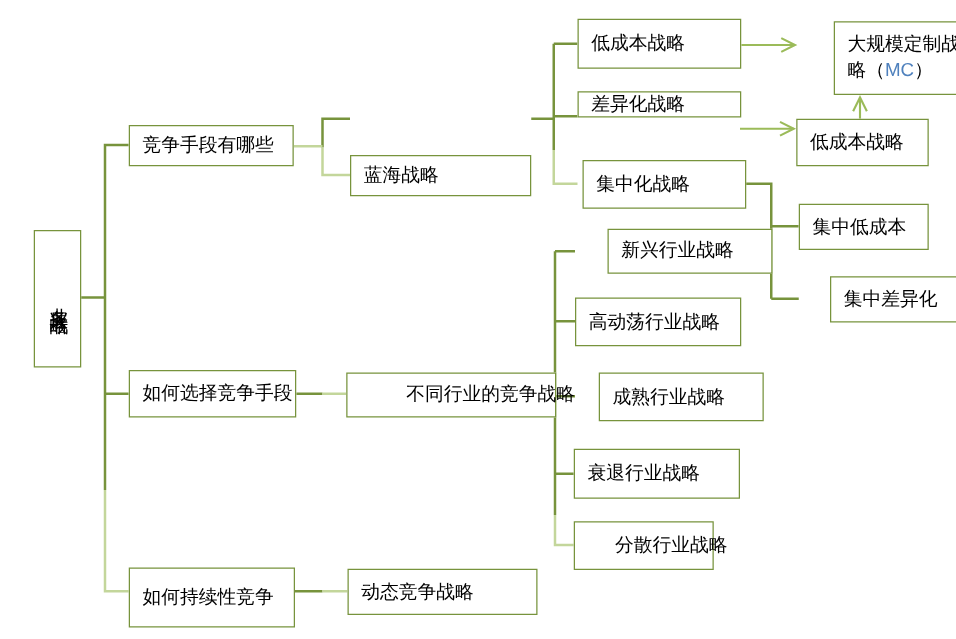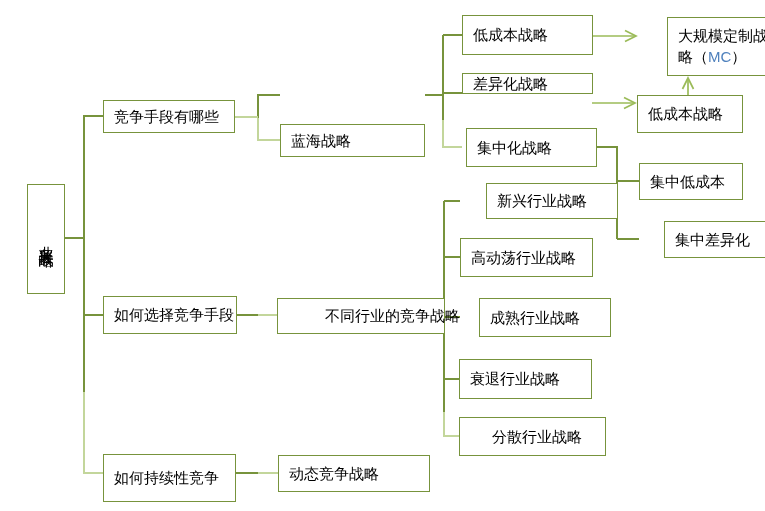--- a/index.html
+++ b/index.html
@@ -132,21 +132,21 @@
   </div>
   <div class="node" style="left:460px;top:238px;width:133px;height:39px;">
     <span>高动荡行业战略</span>
   </div>
   <div class="node" style="left:460px;top:298px;width:132px;height:39px;margin-left:19px;">
     <span>成熟行业战略</span>
   </div>
   <div class="node" style="left:459px;top:359px;width:133px;height:40px;">
     <span>衰退行业战略</span>
   </div>
-  <div class="node" style="left:459px;top:417px;width:147px;height:39px;padding-left:32px;">
+  <div class="node" style="left:459px;top:417px;width:112px;height:39px;padding-left:32px;">
     <span>分散行业战略</span>
   </div>
 
   <div class="node multiline" style="left:667px;top:17px;width:118px;height:59px;">
     <span>大规模定制战略（</span><span class="hl">MC</span><span>）</span>
   </div>
   <div class="node" style="left:637px;top:95px;width:106px;height:38px;">
     <span>低成本战略</span>
   </div>
   <div class="node" style="left:639px;top:163px;width:104px;height:37px;">

